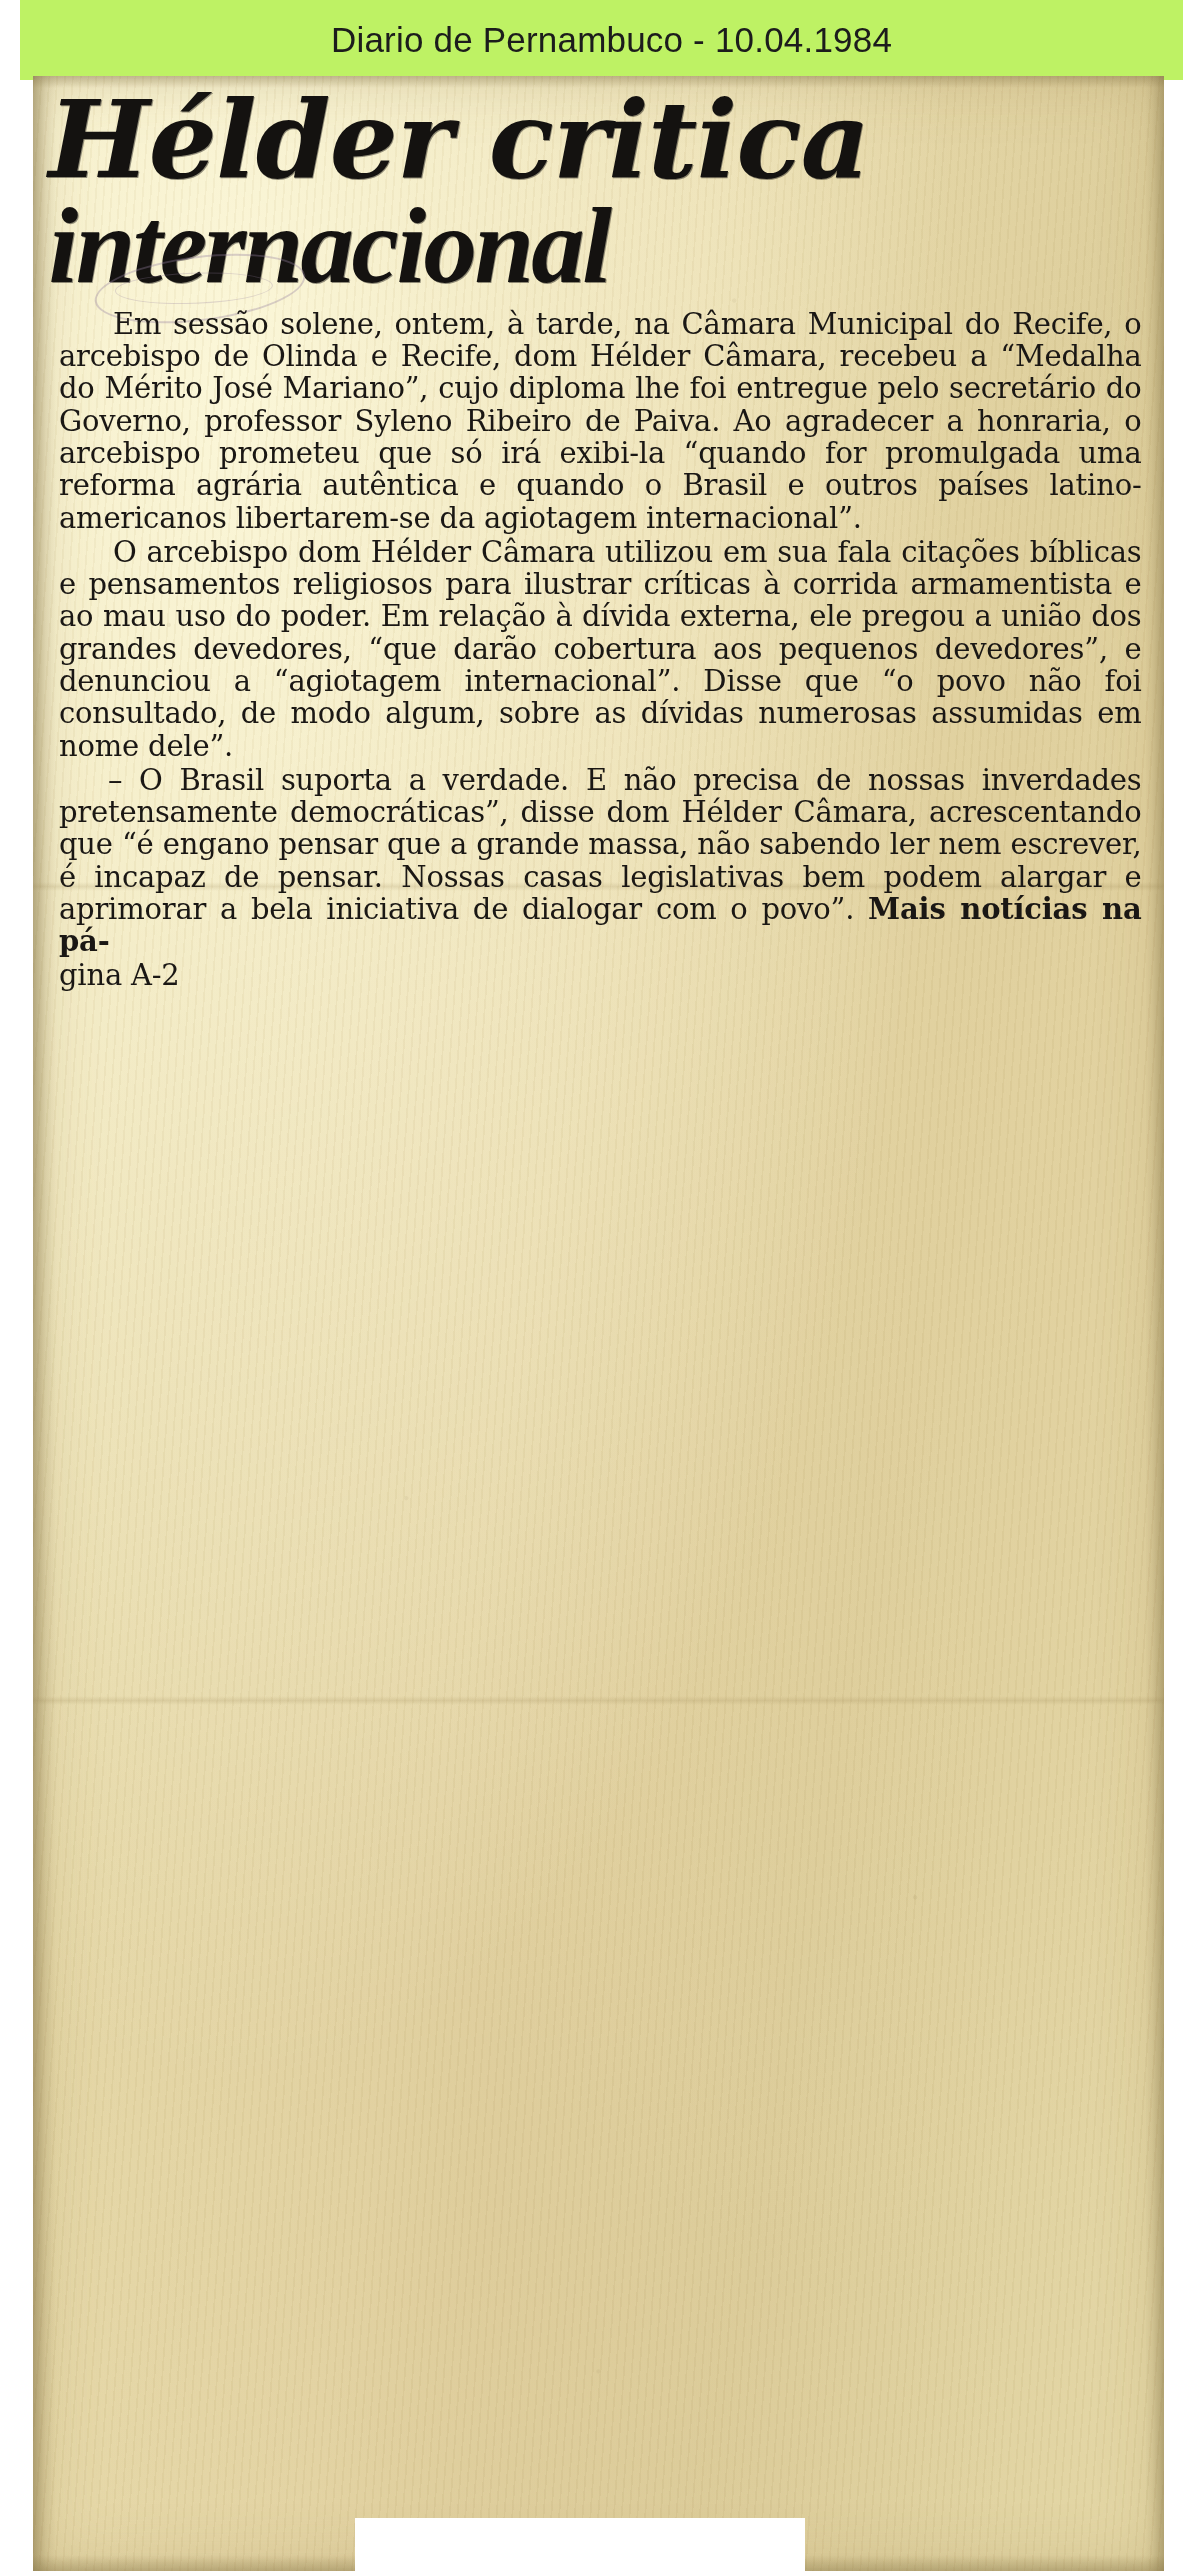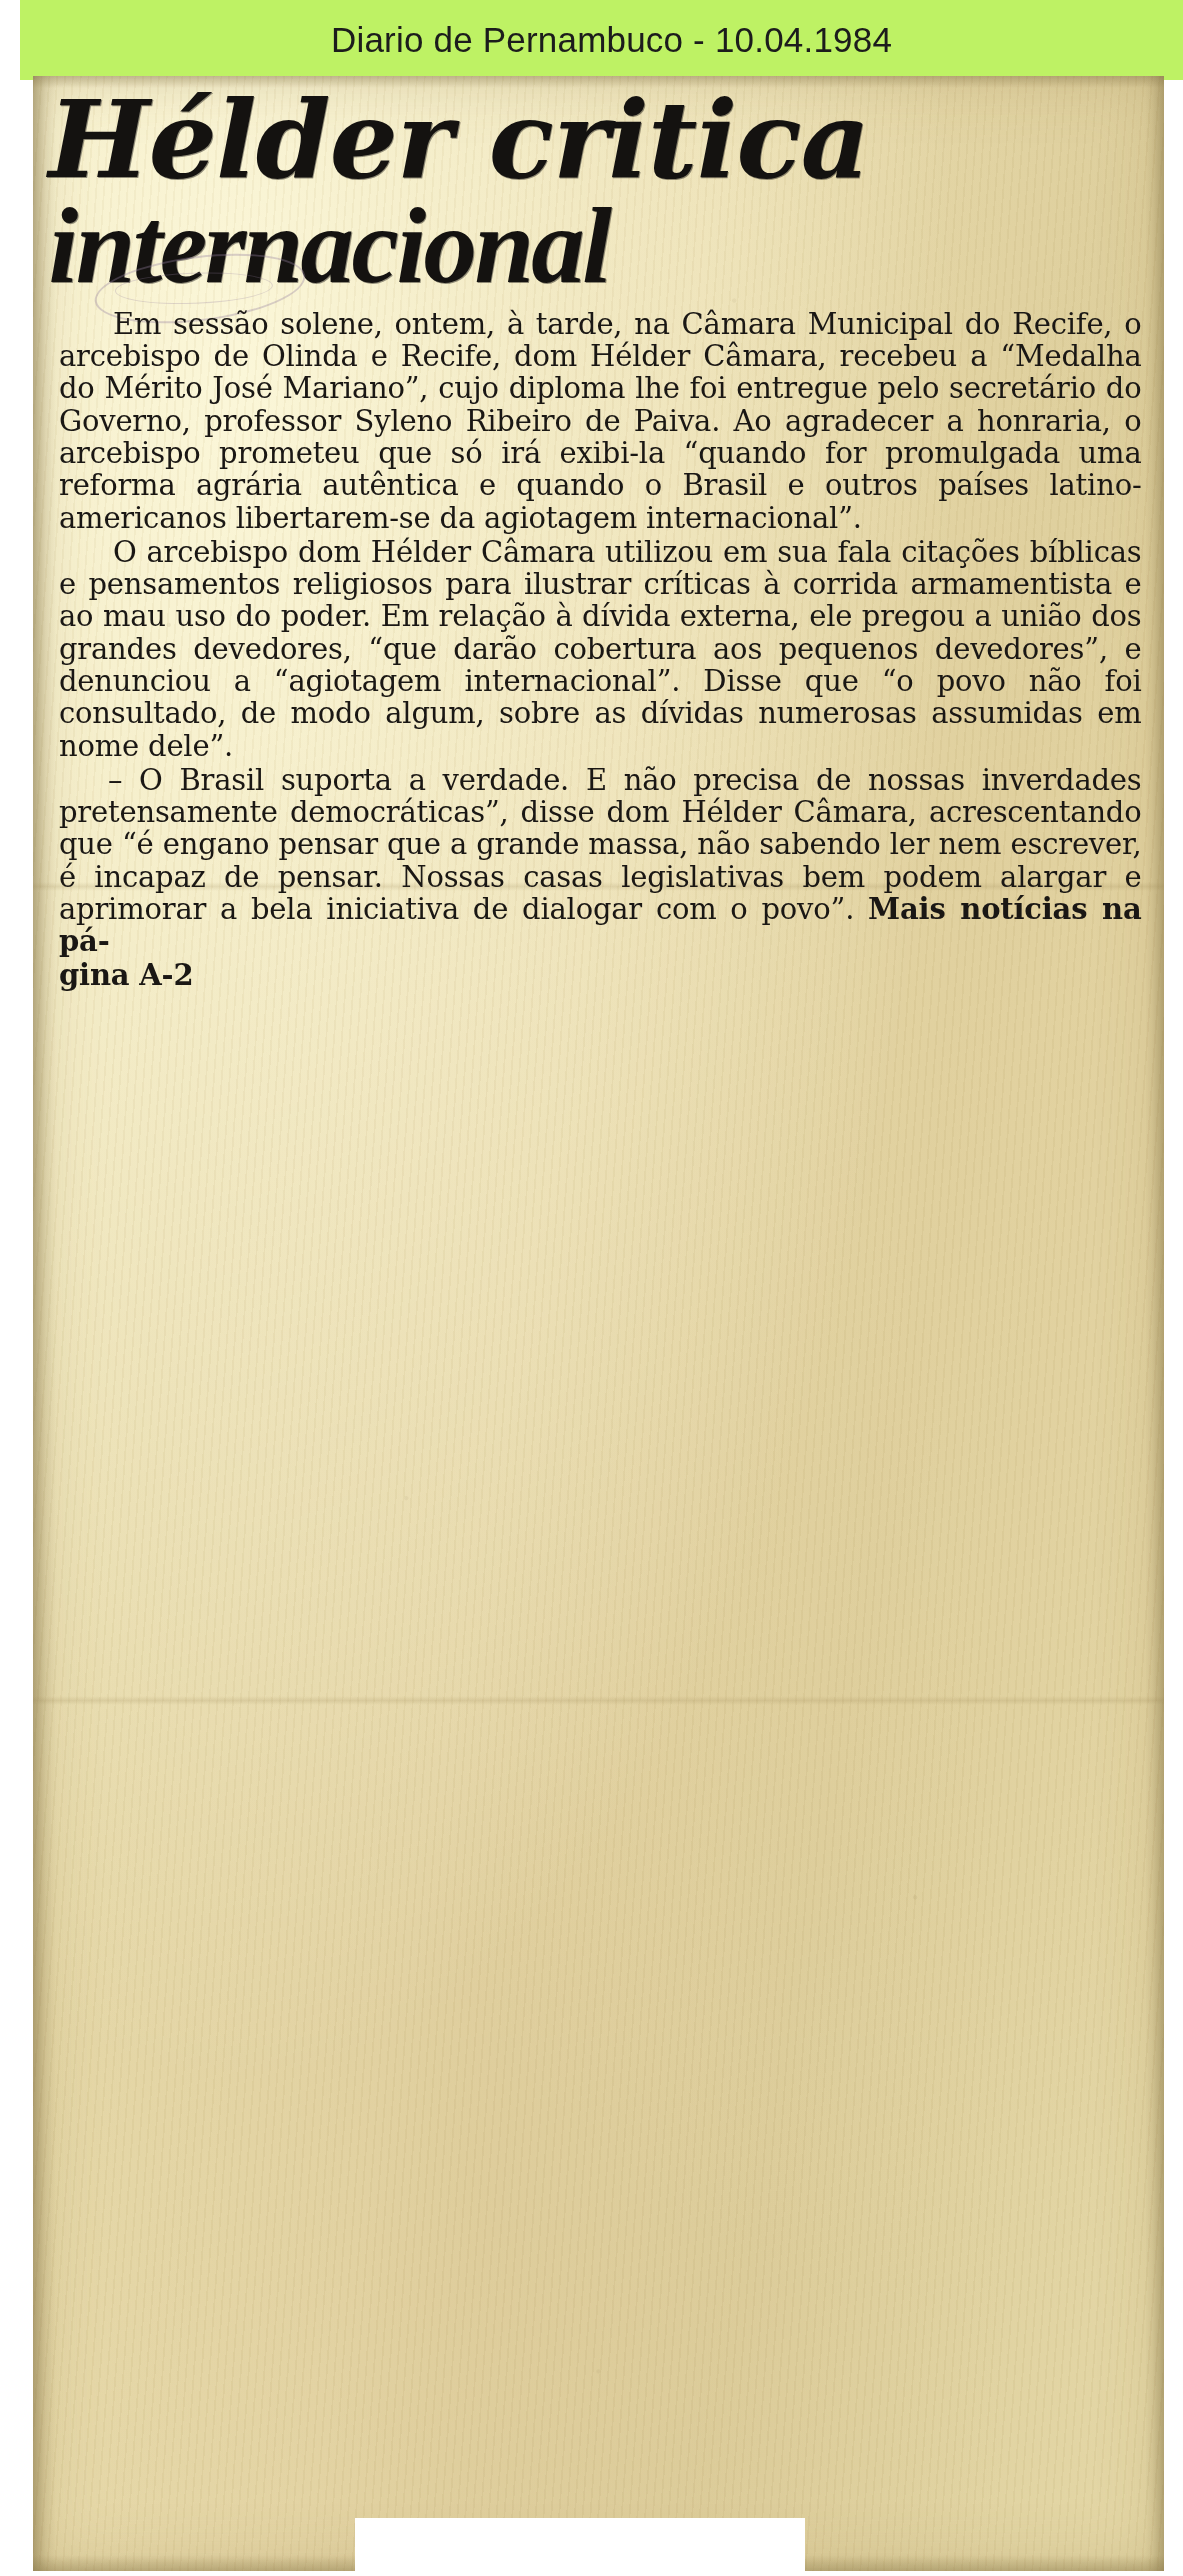--- a/index.html
+++ b/index.html
@@ -167,21 +167,21 @@
     margin: 0 0 1.7px 0;
     text-indent: 54px;
   }
   .body p.dash { text-indent: 49px; }
   .body b {
     font-weight: 700;
   }
   .tail {
     display: block;
     text-indent: 0;
-    font-weight: 700;
+    font-weight: 400;
     margin-top: 0;
   }
 
   
   .fold {
     position: absolute;
     left: 0; right: 0;
     height: 8.7px;
     background: linear-gradient(180deg, rgba(150,130,80,0.0) 0%, rgba(150,130,80,0.18) 50%, rgba(150,130,80,0.0) 100%);
     pointer-events: none;

